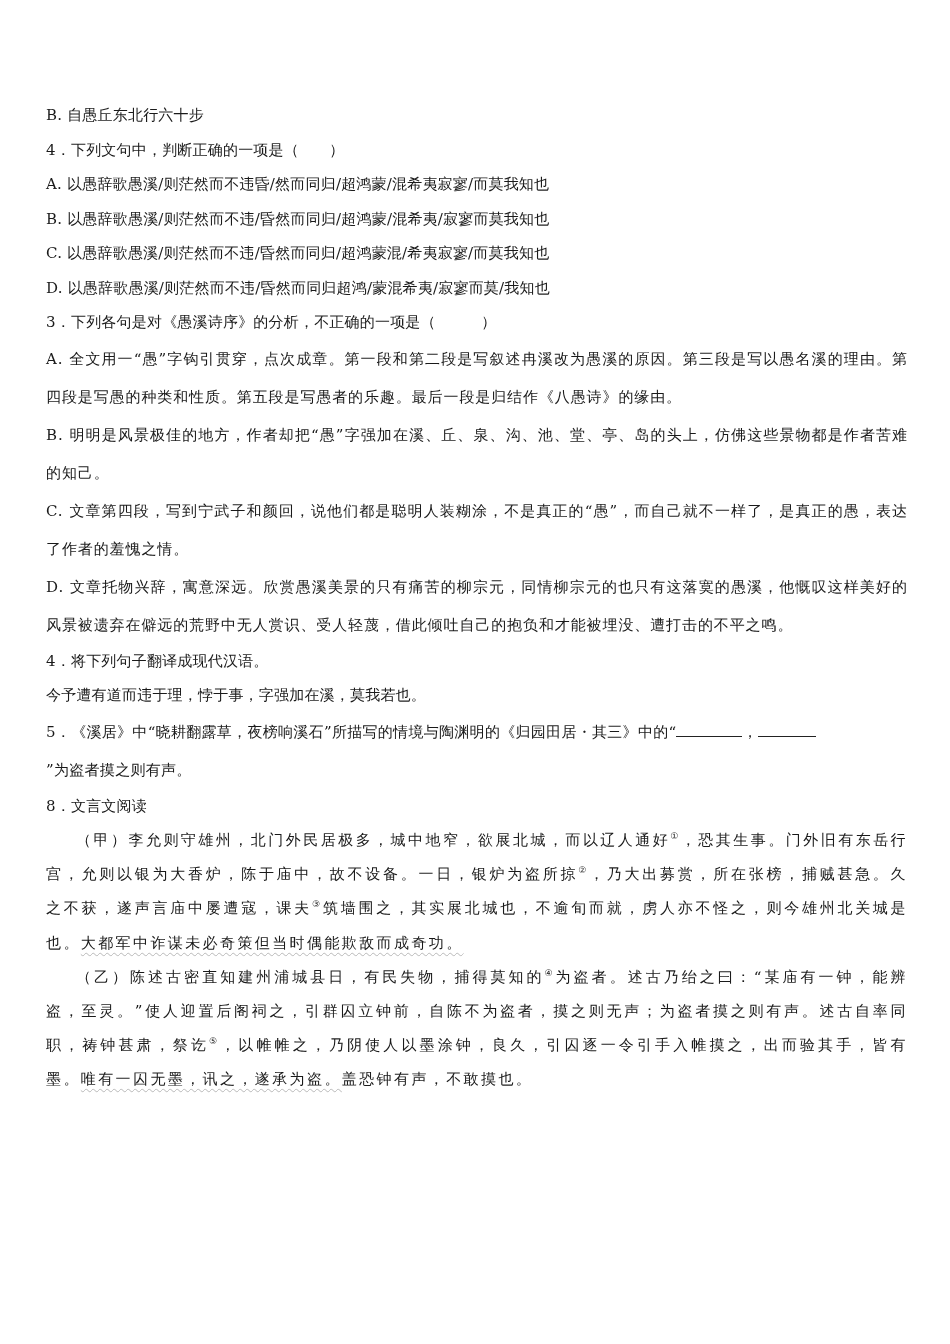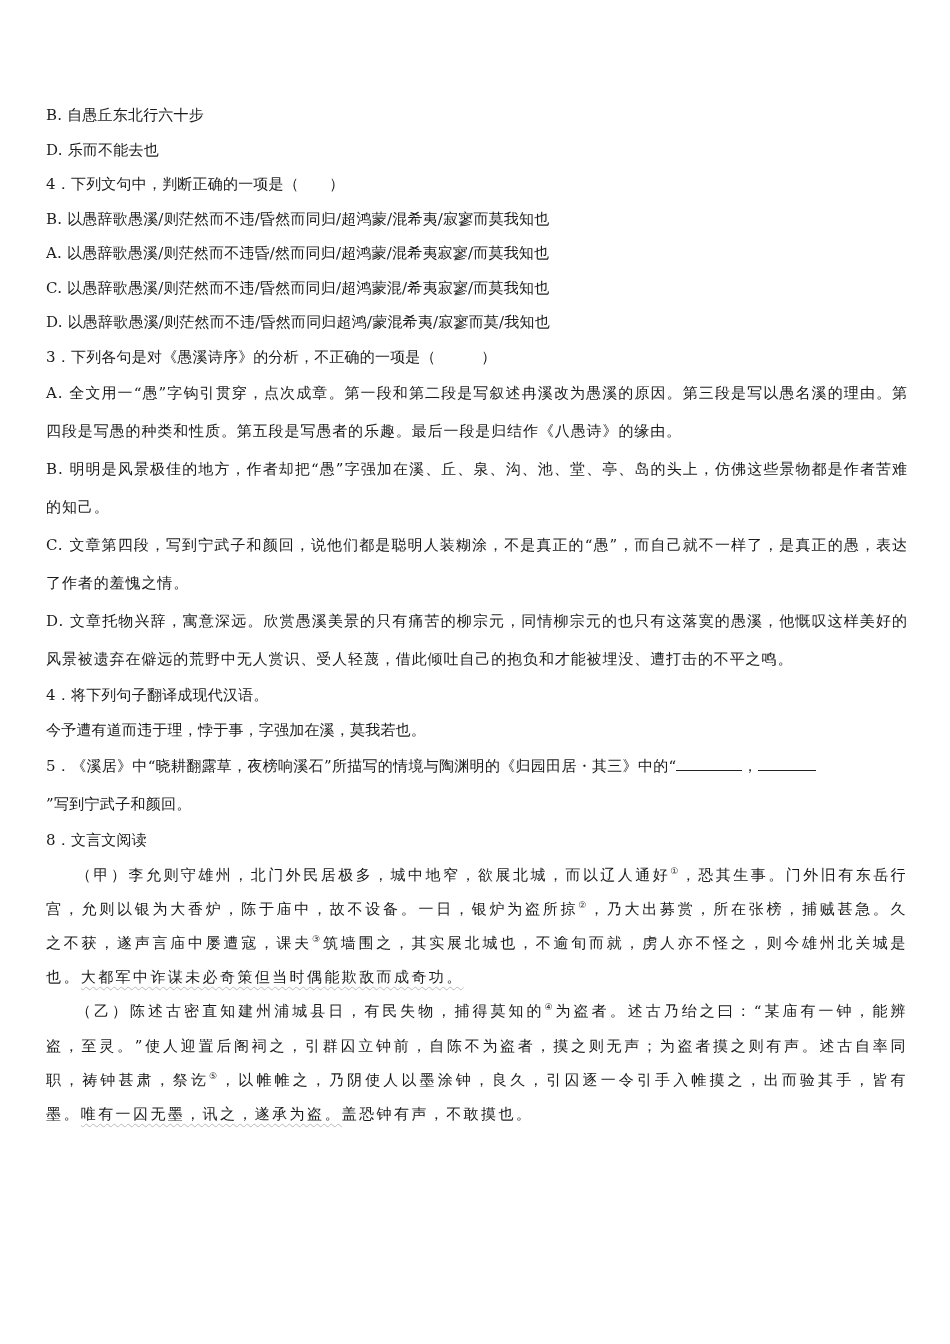--- a/index.html
+++ b/index.html
@@ -65,46 +65,45 @@
     .blank.b2 { width: 58px; }
     .q5 { letter-spacing: 0.3px; }
   </style>
 </head>
 <body>
 
 <div class="page">
 
   <div>
     <div class="line"><span>B.</span>&nbsp;<span>自愚丘东北行六十步</span></div>
-    <div class="line"><span>D.</span>&nbsp;<span>乐而不能去也</span></div>
   </div>
 
   <div>
     <div class="line">4．下列文句中，判断正确的一项是（　　）</div>
+    <div class="line"><span>A.</span>&nbsp;<span>以愚辞歌愚溪/则茫然而不违昏/然而同归/超鸿蒙/混希夷寂寥/而莫我知也</span></div>
     <div class="line"><span>B.</span>&nbsp;<span>以愚辞歌愚溪/则茫然而不违/昏然而同归/超鸿蒙/混希夷/寂寥而莫我知也</span></div>
-    <div class="line"><span>A.</span>&nbsp;<span>以愚辞歌愚溪/则茫然而不违昏/然而同归/超鸿蒙/混希夷寂寥/而莫我知也</span></div>
     <div class="line"><span>C.</span>&nbsp;<span>以愚辞歌愚溪/则茫然而不违/昏然而同归/超鸿蒙混/希夷寂寥/而莫我知也</span></div>
     <div class="line"><span>D.</span>&nbsp;<span>以愚辞歌愚溪/则茫然而不违/昏然而同归超鸿/蒙混希夷/寂寥而莫/我知也</span></div>
   </div>
 
   <div class="q3">
     <div class="line">3．下列各句是对《愚溪诗序》的分析，不正确的一项是（　　　）</div>
     <div class="wrap"><span>A.</span>&nbsp;<span>全文用一“愚”字钩引贯穿，点次成章。第一段和第二段是写叙述冉溪改为愚溪的原因。第三段是写以愚名溪的理由。第四段是写愚的种类和性质。第五段是写愚者的乐趣。最后一段是归结作《八愚诗》的缘由。</span></div>
     <div class="wrap"><span>B.</span>&nbsp;<span>明明是风景极佳的地方，作者却把“愚”字强加在溪、丘、泉、沟、池、堂、亭、岛的头上，仿佛这些景物都是作者苦难的知己。</span></div>
     <div class="wrap"><span>C.</span>&nbsp;<span>文章第四段，写到宁武子和颜回，说他们都是聪明人装糊涂，不是真正的“愚”，而自己就不一样了，是真正的愚，表达了作者的羞愧之情。</span></div>
     <div class="wrap"><span>D.</span>&nbsp;<span>文章托物兴辞，寓意深远。欣赏愚溪美景的只有痛苦的柳宗元，同情柳宗元的也只有这落寞的愚溪，他慨叹这样美好的风景被遗弃在僻远的荒野中无人赏识、受人轻蔑，借此倾吐自己的抱负和才能被埋没、遭打击的不平之鸣。</span></div>
   </div>
 
   <div>
     <div class="line">4．将下列句子翻译成现代汉语。</div>
     <div class="line">今予遭有道而违于理，悖于事，字强加在溪，莫我若也。</div>
   </div>
 
   <div class="wrap q5">
-    <span>5．《溪居》中“晓耕翻露草，夜榜响溪石”所描写的情境与陶渊明的《归园田居・其三》中的“</span><span class="blank b1"></span><span>，</span><span class="blank b2"></span><br><span>”写到宁武子和颜回。</span>
+    <span>5．《溪居》中“晓耕翻露草，夜榜响溪石”所描写的情境与陶渊明的《归园田居・其三》中的“</span><span class="blank b1"></span><span>，</span><span class="blank b2"></span><br><span>”为盗者摸之则有声。</span>
   </div>
 
 
   <div>
     <div class="line">8．文言文阅读</div>
     <div class="passage"><span>（甲）李允则守雄州，北门外民居极多，城中地窄，欲展北城，而以辽人通好</span><sup>①</sup><span>，恐其生事。门外旧有东岳行宫，允则以银为大香炉，陈于庙中，故不设备。一日，银炉为盗所掠</span><sup>②</sup><span>，乃大出募赏，所在张榜，捕贼甚急。久之不获，遂声言庙中屡遭寇，课夫</span><sup>③</sup><span>筑墙围之，其实展北城也，不逾旬而就，虏人亦不怪之，则今雄州北关城是也。</span><span class="wavy">大都军中诈谋未必奇策但当时偶能欺敌而成奇功。</span></div>
     <div class="passage"><span>（乙）陈述古密直知建州浦城县日，有民失物，捕得莫知的</span><sup>④</sup><span>为盗者。述古乃绐之曰：“某庙有一钟，能辨盗，至灵。”使人迎置后阁祠之，引群囚立钟前，自陈不为盗者，摸之则无声；为盗者摸之则有声。述古自率同职，祷钟甚肃，祭讫</span><sup>⑤</sup><span>，以帷帷之，乃阴使人以墨涂钟，良久，引囚逐一令引手入帷摸之，出而验其手，皆有墨。</span><span class="wavy">唯有一囚无墨，讯之，遂承为盗。</span><span>盖恐钟有声，不敢摸也。</span></div>
   </div>
 
 </div>

